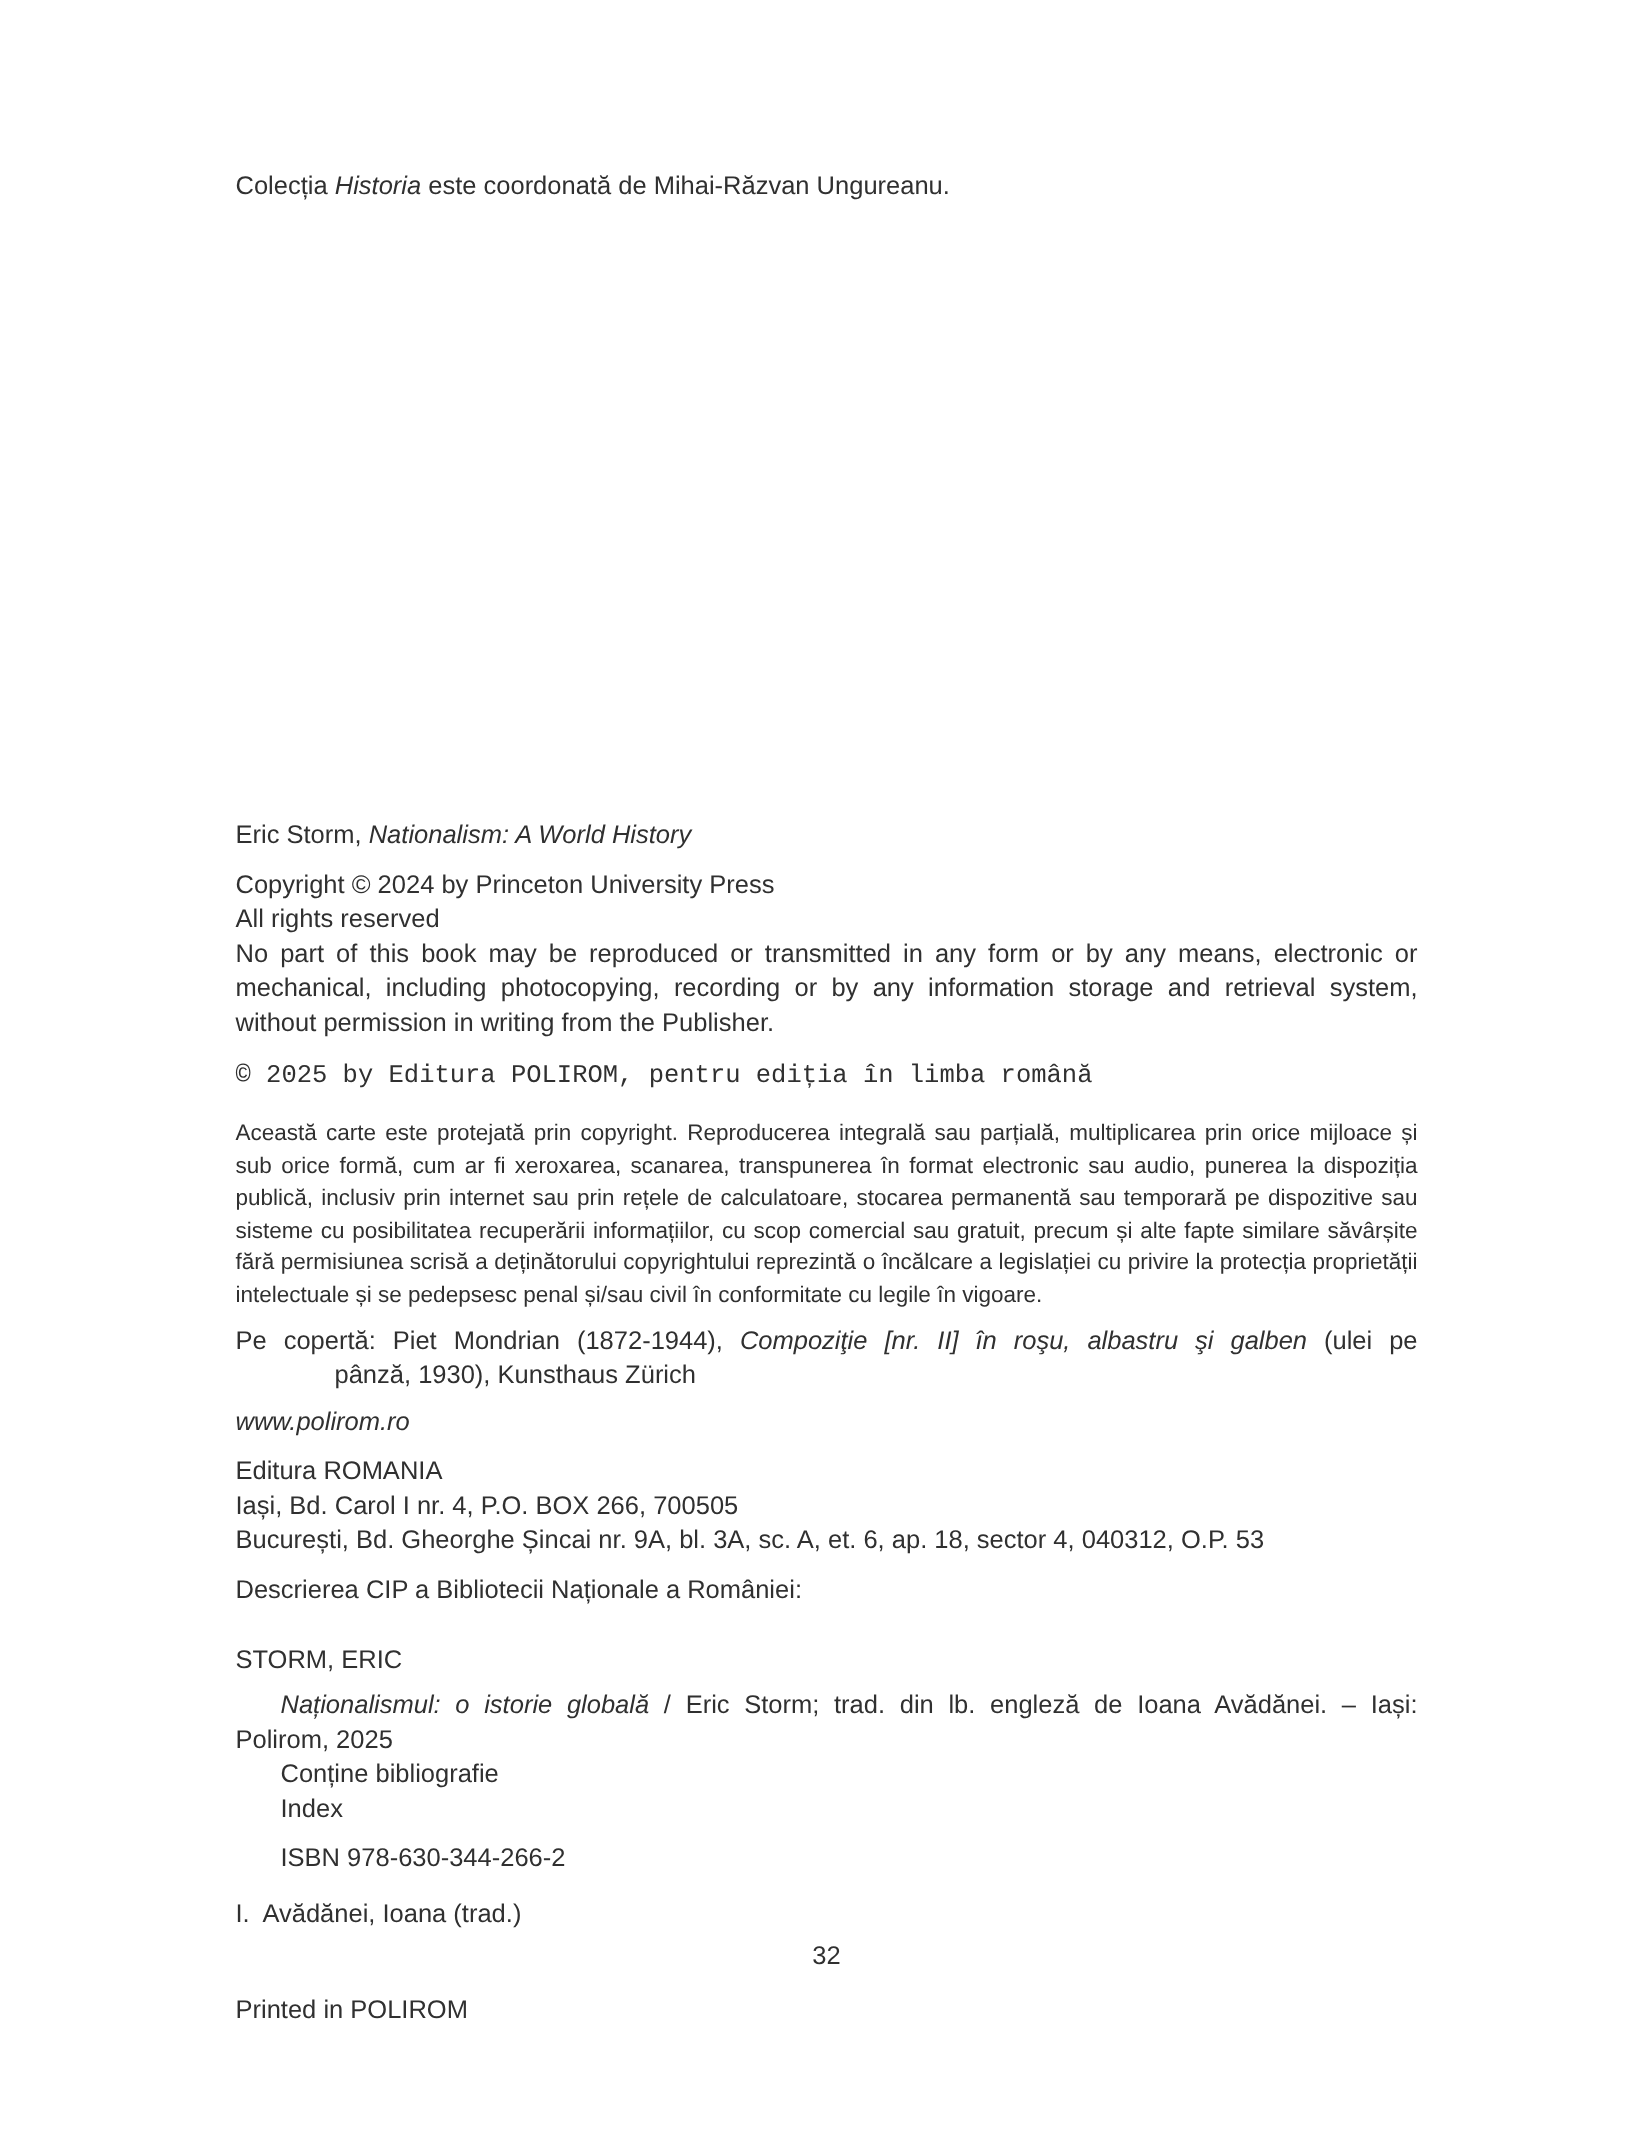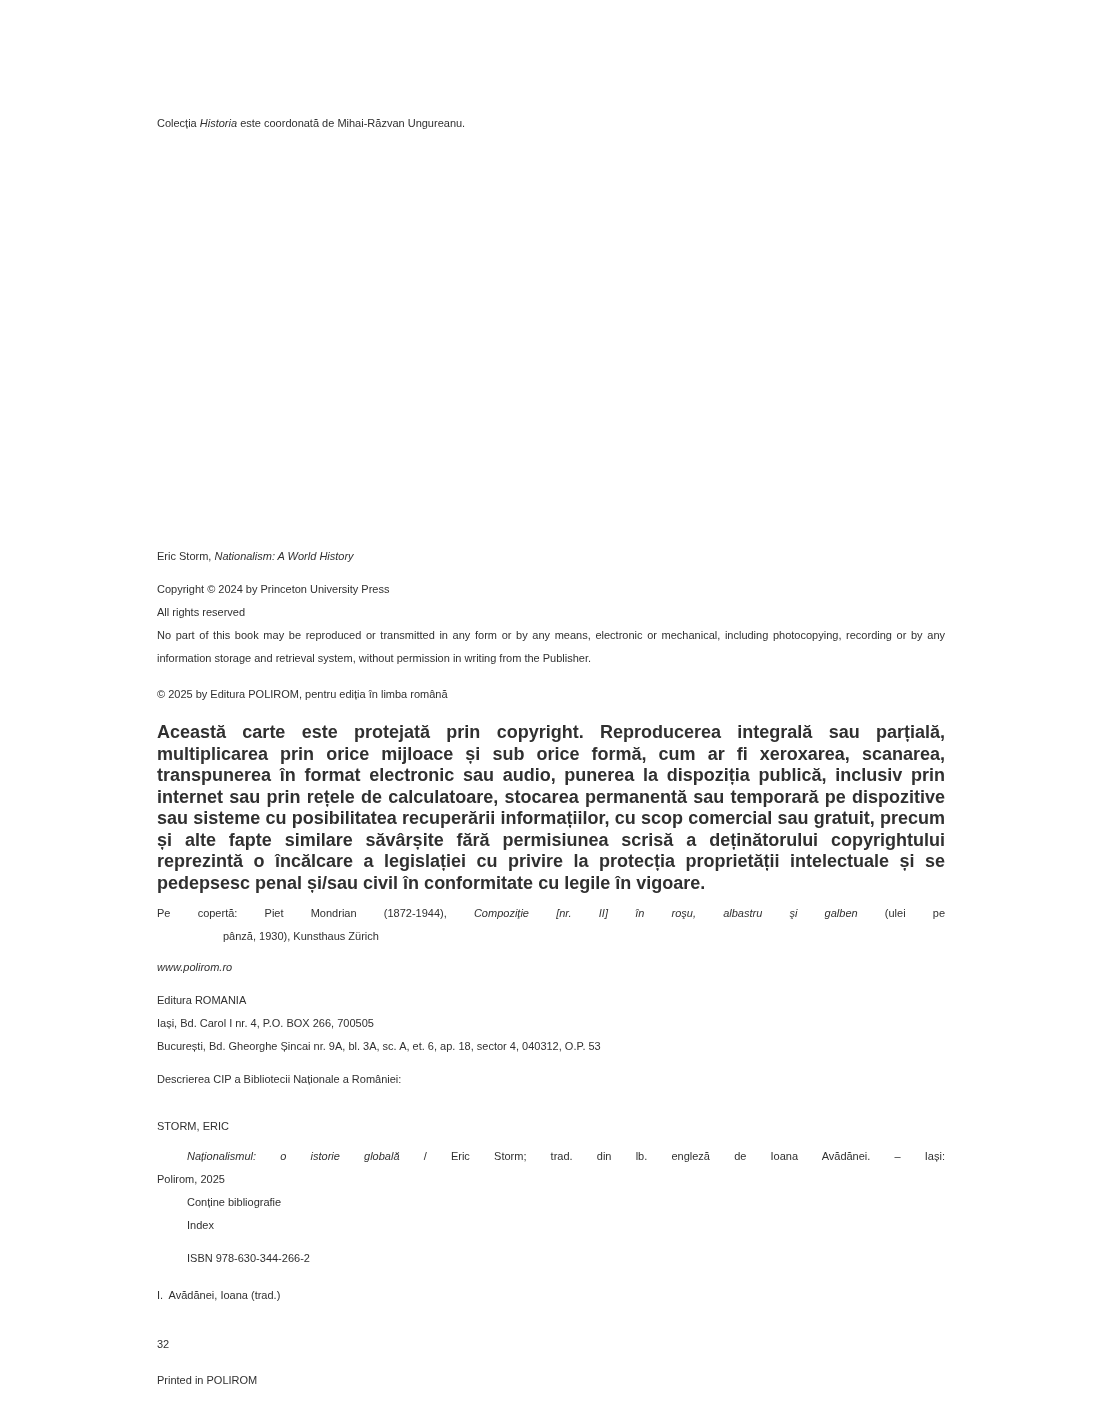--- a/index.html
+++ b/index.html
@@ -11,45 +11,45 @@
     width: 1100px;
     height: 1422px;
     overflow: hidden;
     font-family: "Liberation Sans", "DejaVu Sans", sans-serif;
     color: #303030;
   }
   .content {
     padding-left: 157px;
     width: 788px;
   }
-  .t  { font-size: 11px; line-height: 23px; }
-  .small { font-size: 18px; line-height: 21.5px; font-weight: bold; }
+  .t  { font-size: 17px; line-height: 23px; }
+  .small { font-size: 15px; line-height: 21.5px; }
   .just  { text-align: justify; }
   .jlast { text-align: justify; text-align-last: justify; }
   .it { font-style: italic; }
   .indent { text-indent: 30px; }
   .pad30 { padding-left: 30px; }
   .hang { padding-left: 66px; }
   .pre { white-space: pre-wrap; }
   p, div { margin: 0; }
 
   .mt-collection { margin-top: 112px; }
   .mt-source     { margin-top: 410px; }
   .mt-copy-en    { margin-top: 10px;  }
-  .mt-copy-ro    { margin-top: 13px;  }
+  .mt-copy-ro    { margin-top: 13px; font-family: Liberation Mono, monospace;  }
   .mt-protect    { margin-top: 16px;  }
   .mt-cover      { margin-top: 8px;   }
   .mt-site       { margin-top: 8px; font-style: italic;   }
   .mt-publisher  { margin-top: 10px;  }
   .mt-cip-head   { margin-top: 10px;  }
   .mt-cip-author { margin-top: 24px;   }
   .mt-cip-title  { margin-top: 7px;   }
   .mt-isbn       { margin-top: 10px;  }
   .mt-trans      { margin-top: 14px;  }
-  .mt-udc        { margin-top: 26px;  }
+  .mt-udc        { margin-top: 5px; text-align: center;  }
   .mt-printed    { margin-top: 13px;  }
 </style>
 </head>
 <body>
 
 <div class="content">
 
   <p class="t mt-collection"><span>Colecția </span><span class="it">Historia</span><span> este coordonată de Mihai-Răzvan Ungureanu.</span></p>
 
   <p class="t mt-source"><span>Eric Storm, </span><span class="it">Nationalism: A World History</span></p>

